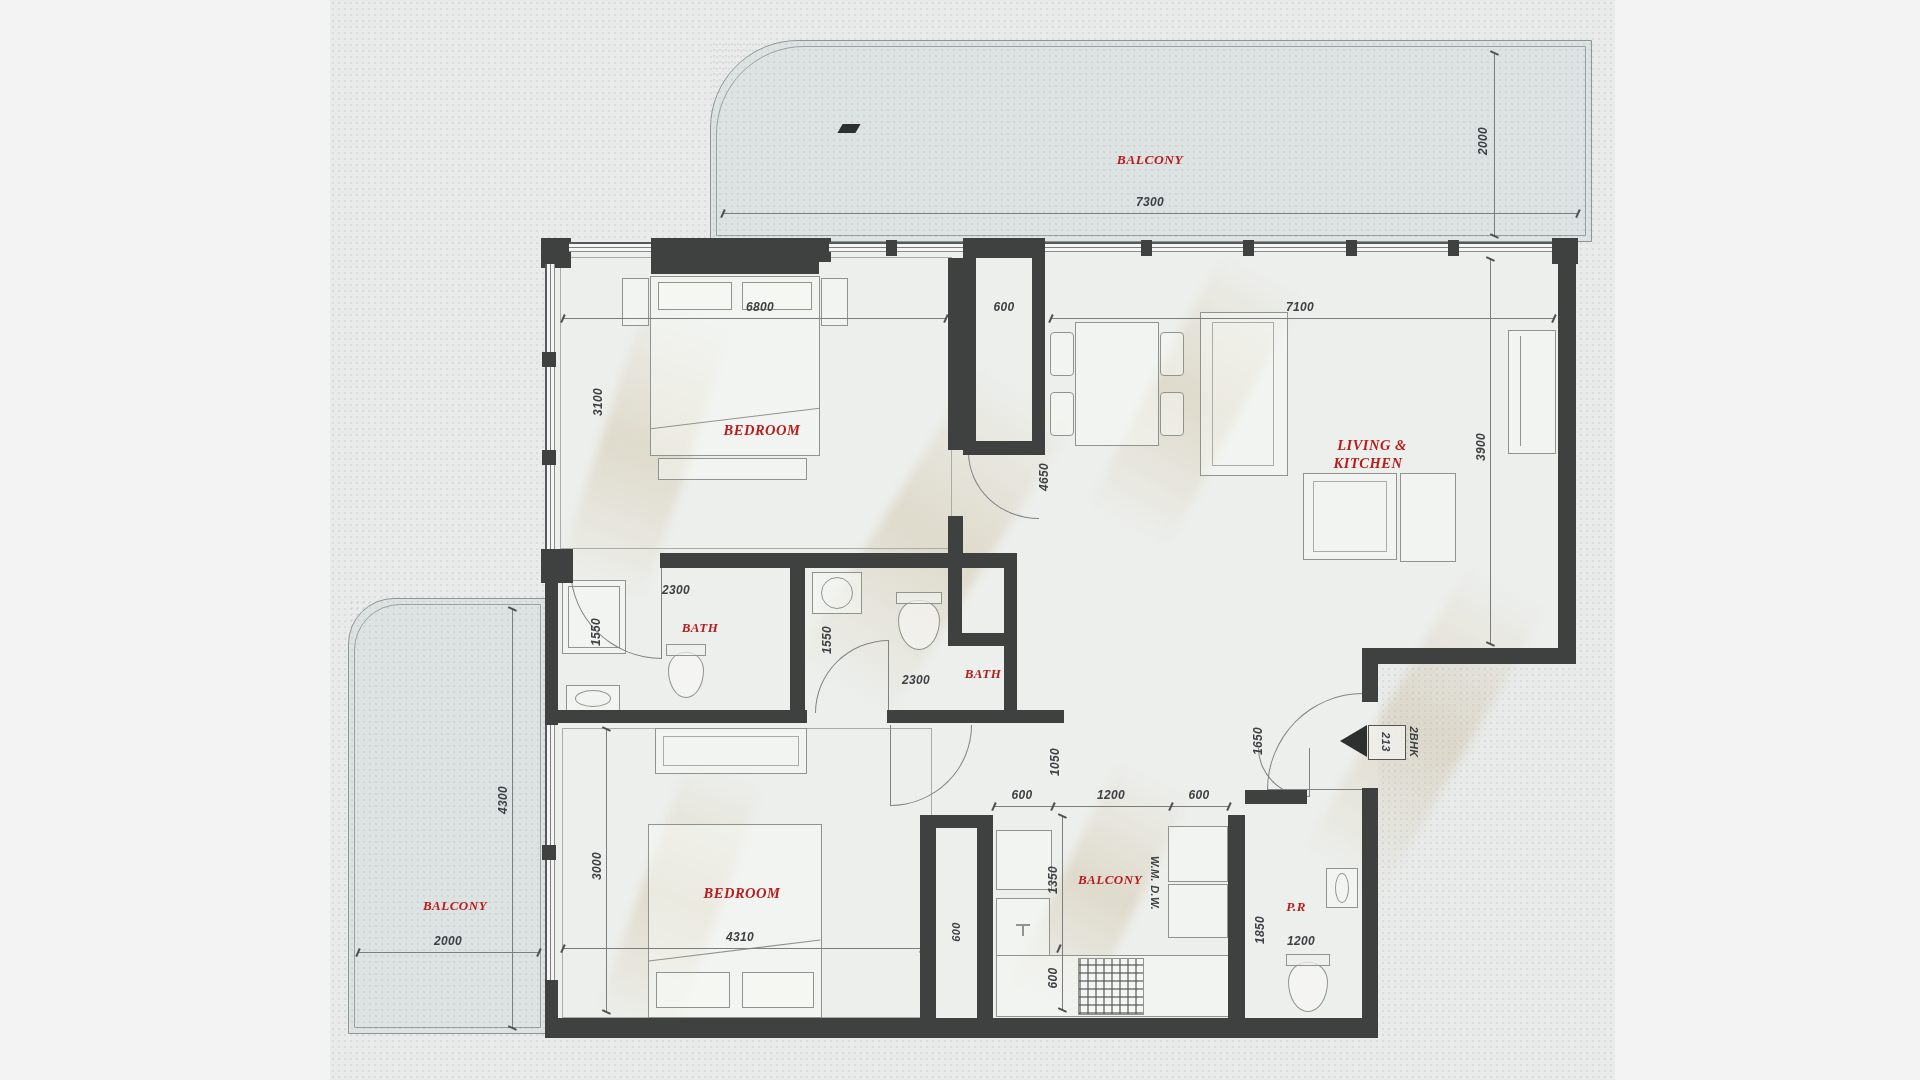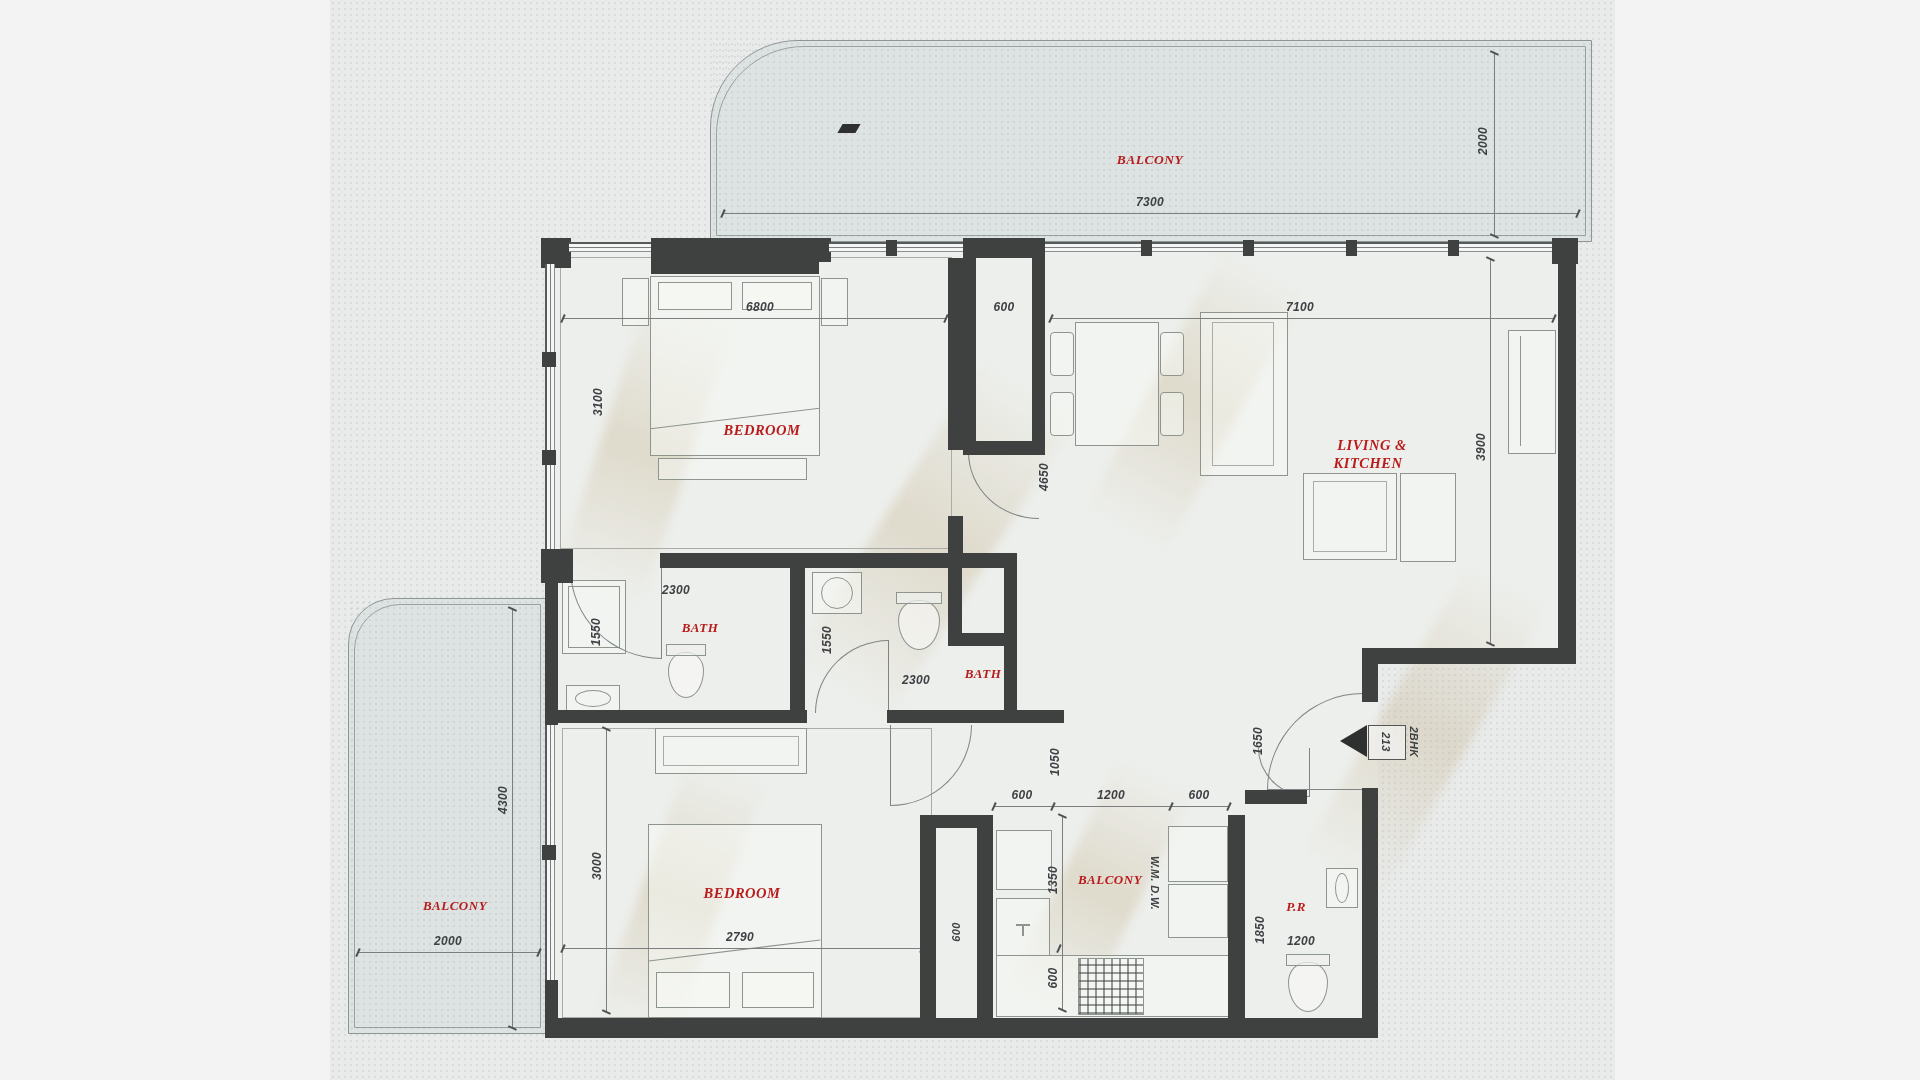--- a/index.html
+++ b/index.html
@@ -223,21 +223,21 @@
 
   <div class="rlabel" style="left:700px;top:628px;font-size:13px;">BATH</div>
   <div class="dim" style="left:676px;top:590px;">2300</div>
   <div class="dim vtx" style="left:596px;top:632px;">1550</div>
 
   <div class="rlabel" style="left:983px;top:674px;font-size:13px;">BATH</div>
   <div class="dim" style="left:916px;top:680px;">2300</div>
   <div class="dim vtx" style="left:827px;top:640px;">1550</div>
 
   <div class="rlabel" style="left:742px;top:893px;">BEDROOM</div>
-  <div class="dim" style="left:740px;top:937px;">2790</div>
+  <div class="dim" style="left:740px;top:937px;">4310</div>
   <div class="dl-h" style="left:562px;top:948px;width:360px;"></div>
   <div class="dl-v" style="left:606px;top:728px;height:284px;"></div>
   <div class="dim vtx" style="left:597px;top:866px;">3000</div>
 
   <div class="rlabel" style="left:1110px;top:880px;font-size:13px;">BALCONY</div>
   <div class="dim vtx90" style="left:1155px;top:883px;font-size:11px;">W.M. D.W.</div>
   <div class="dl-h" style="left:993px;top:806px;width:236px;"></div>
   <div class="tick" style="left:1052px;top:802px;"></div>
   <div class="tick" style="left:1170px;top:802px;"></div>
   <div class="dim" style="left:1022px;top:795px;">600</div>

